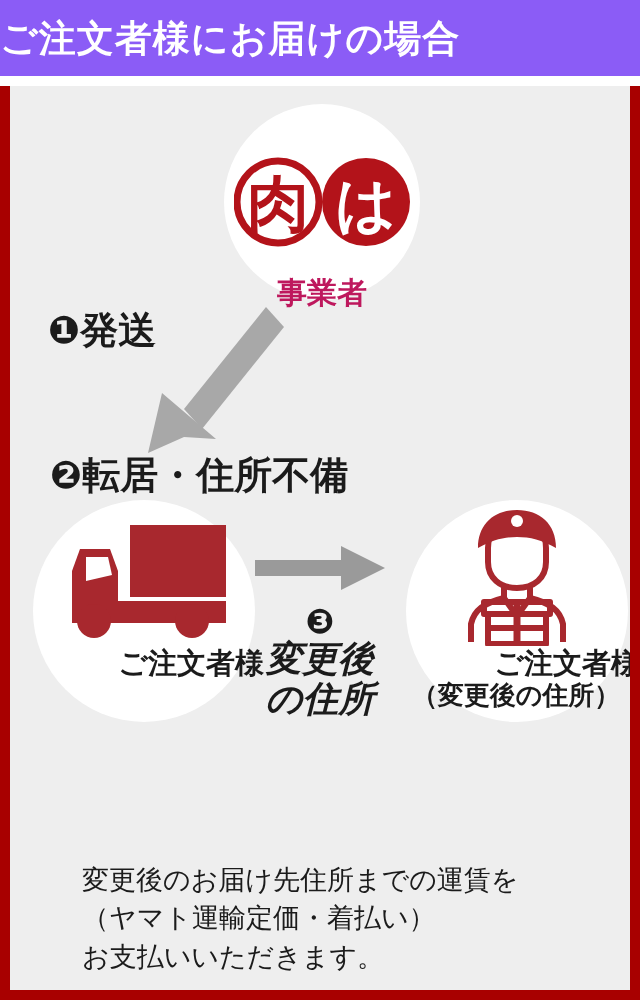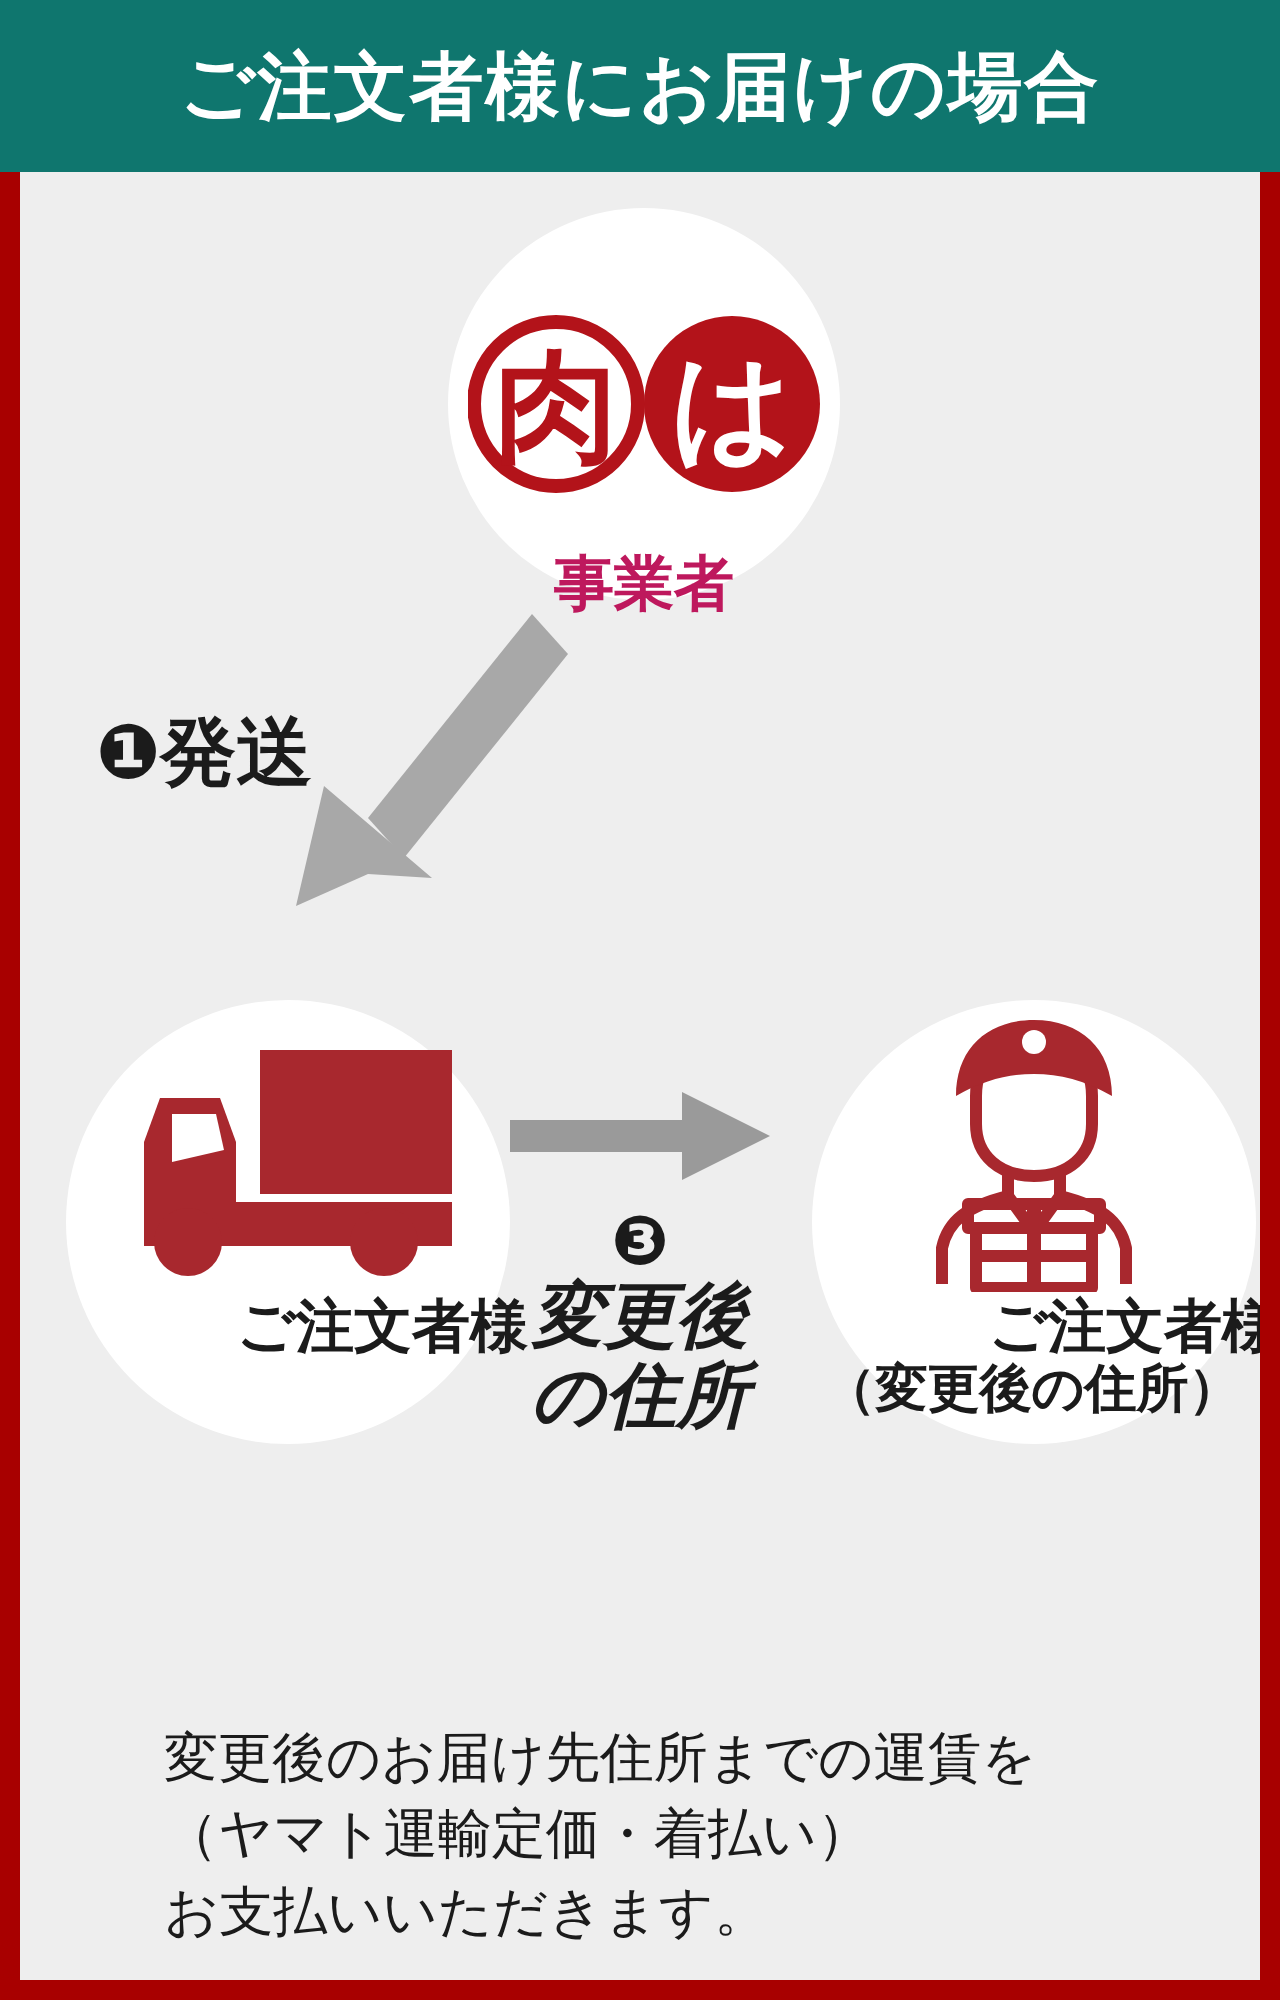--- a/index.html
+++ b/index.html
@@ -18,25 +18,24 @@
     overflow: hidden;
     background: #ffffff;
   }
 
   
   .header-band {
     position: absolute;
     left: 0;
     top: 0;
     width: 640px;
-    height: 86px;
-    background: #0f766e;
+    height: 76px;
+    background: #8b5cf6;
     display: flex;
     align-items: center;
-    justify-content: center;
   }
   .header-title {
     color: #ffffff;
     font-size: 37px;
     font-weight: bold;
     letter-spacing: 1px;
     line-height: 1;
     white-space: nowrap;
   }
 
@@ -111,21 +110,20 @@
   
   .step1-text {
     position: absolute;
     left: 38px;
     top: 225px;
     font-size: 38px;
     font-weight: bold;
     color: #1b1b1b;
     line-height: 1;
     white-space: nowrap;
-    margin-top: 46px;
   }
   .arrow-diag {
     position: absolute;
     left: 130px;
     top: 215px;
     width: 150px;
     height: 160px;
   }
 
   
@@ -266,20 +264,21 @@
 
       <div class="step1-text">❶発送</div>
 
       <div class="arrow-diag">
         <svg width="150" height="160" viewBox="0 0 150 160" aria-hidden="true">
           <path d="M126 6 L144 26 L62 128 L44 108 Z" fill="#a8a8a8"></path>
           <path d="M8 152 L22 92 L76 138 L44 136 Z" fill="#a8a8a8"></path>
         </svg>
       </div>
 
+      <div class="step2-text">❷転居・住所不備</div>
 
       <div class="circle circle-truck"></div>
       <div class="icon-truck">
         <svg width="172" height="120" viewBox="0 0 172 120" aria-hidden="true">
 
           <rect x="72" y="4" width="96" height="72" fill="#a8282e"></rect>
 
           <rect x="60" y="80" width="108" height="22" fill="#a8282e"></rect>
 
           <path d="M22 28 L52 28 L60 50 L60 102 L14 102 L14 50 Z" fill="#a8282e"></path>

